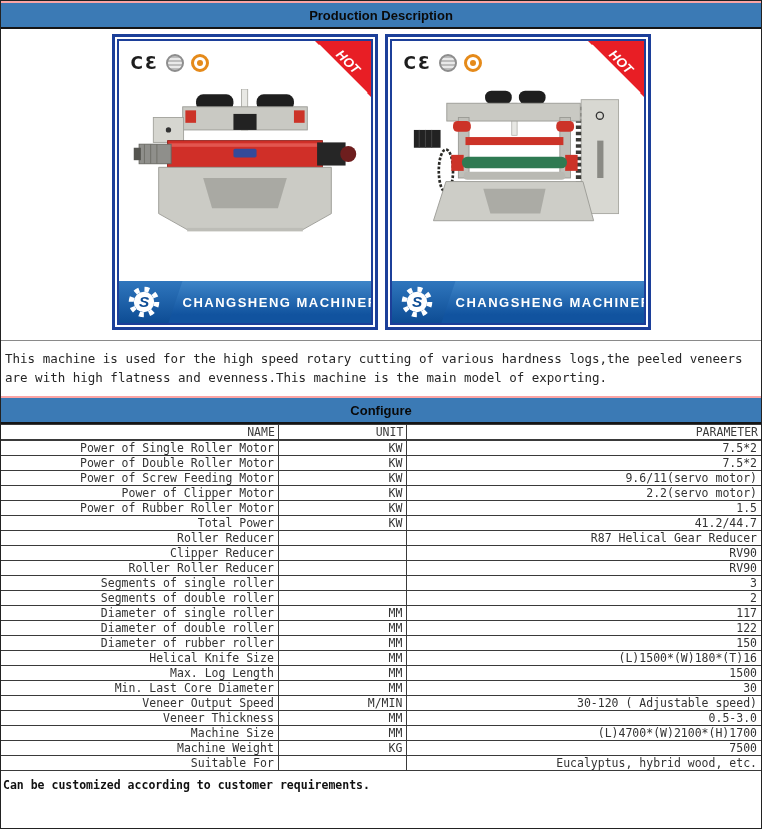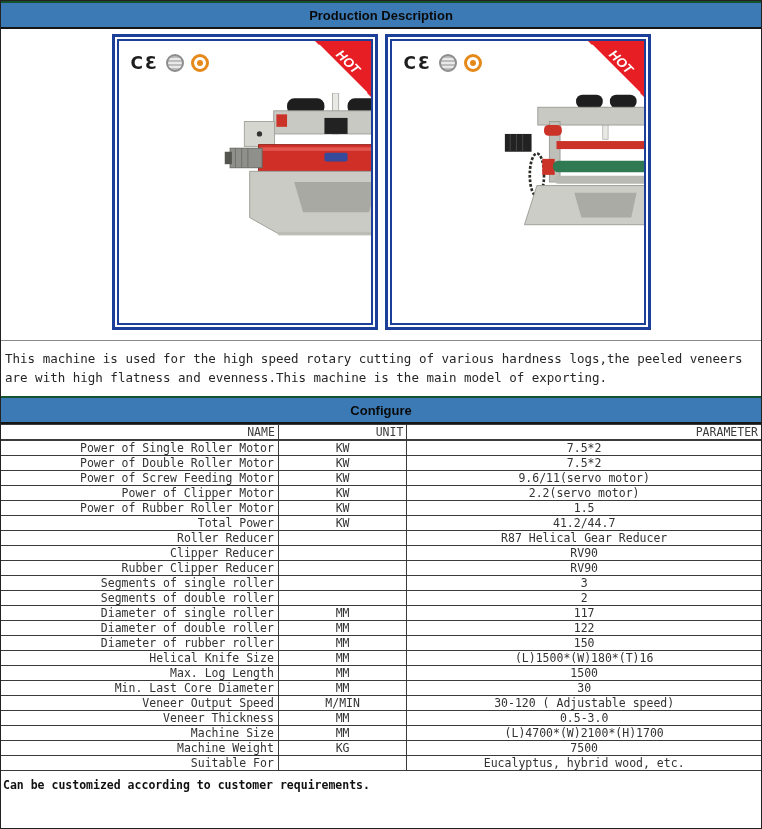--- a/index.html
+++ b/index.html
@@ -13,39 +13,39 @@
   }
   *{margin:0;padding:0;box-sizing:border-box;}
   body{background:#fff;font-family:"Liberation Sans",sans-serif;}
   .page{
     width:762px;height:829px;margin:0 auto;background:#fff;
     border:1px solid #222;position:relative;overflow:hidden;
   }
   
   .section-bar{
     height:28px;background:var(--header-blue);
-    border-top:2px solid #14532d;border-bottom:2px solid #151515;
+    border-top:2px solid #fca5a5;border-bottom:2px solid #151515;
     display:flex;align-items:center;justify-content:center;
     font-family:"Liberation Sans",sans-serif;font-weight:bold;
     font-size:13px;color:#0a0a0a;
   }
   
   .images-section{
     height:312px;border-bottom:1px solid #8a8a8a;background:#fff;
     display:flex;justify-content:center;align-items:flex-start;
     gap:7px;padding-top:5px;
   }
   .img-card{
     width:266px;height:296px;border:3px solid var(--frame-navy);
     background:#fff;padding:2px;position:relative;
   }
   .img-card-inner{
     width:100%;height:100%;border:2px solid var(--frame-navy);
     background:#fff;position:relative;overflow:hidden;
-    display:flex;
+    display:flex;flex-direction:column;
   }
   .badges{display:flex;align-items:center;gap:7px;padding:10px 0 0 12px;height:34px;}
   .ce-mark{
     font-family:"DejaVu Sans",sans-serif;font-weight:bold;font-size:17px;
     color:#1d1d1d;letter-spacing:2px;line-height:1;
   }
   .badge-gray{
     width:18px;height:18px;border-radius:50%;border:2px solid #8d8d8d;
     background:repeating-linear-gradient(0deg,#bdbdbd 0 2px,#e9e9e9 2px 4px);
   }
@@ -96,21 +96,21 @@
   table.spec th{
     font-weight:normal;text-align:right;height:15px;
     border:1px solid var(--table-border);border-bottom:2px solid var(--table-border);
     color:#3c3c3c;padding:0 3px;
   }
   table.spec td{
     height:15px;border:1px solid var(--table-border);
     padding:0 4px;white-space:nowrap;overflow:hidden;
   }
   table.spec td.col-name{text-align:right;padding-left:19px;}
-  table.spec td.col-center{text-align:center;}
+  table.spec td.col-center{text-align:right;}
   table.spec tr td:first-child{border-left:none;}
   table.spec tr td:last-child{border-right:none;}
   table.spec th:first-child{border-left:none;}
   table.spec th:last-child{border-right:none;}
   
   .footer-note{
     padding:7px 2px 0 2px;font-family:"DejaVu Sans Mono",monospace;
     font-weight:bold;font-size:11.5px;color:#111;
   }
 </style>
@@ -285,21 +285,21 @@
           <td class="col-name">Roller Reducer</td>
           <td class="col-center"></td>
           <td class="col-center">R87 Helical Gear Reducer</td>
         </tr>
         <tr>
           <td class="col-name">Clipper Reducer</td>
           <td class="col-center"></td>
           <td class="col-center">RV90</td>
         </tr>
         <tr>
-          <td class="col-name">Rubber Clipper Reducer</td>
+          <td class="col-name">Roller Roller Reducer</td>
           <td class="col-center"></td>
           <td class="col-center">RV90</td>
         </tr>
         <tr>
           <td class="col-name">Segments of single roller</td>
           <td class="col-center"></td>
           <td class="col-center">3</td>
         </tr>
         <tr>
           <td class="col-name">Segments of double roller</td>

